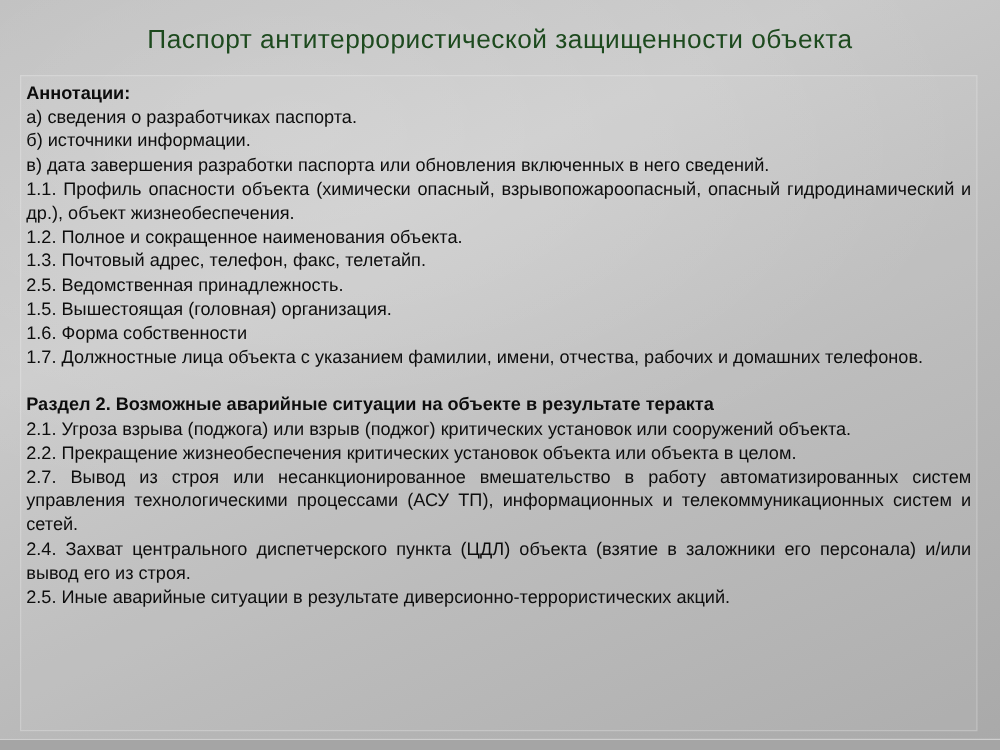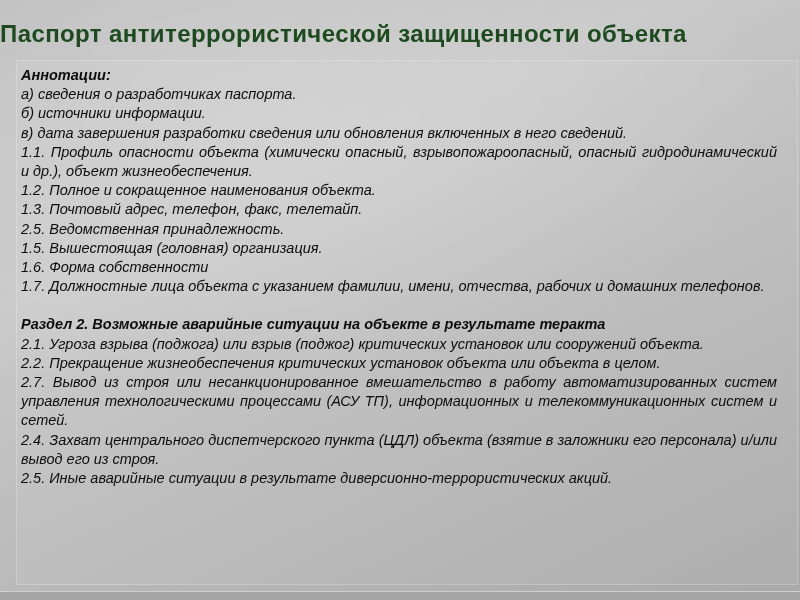--- a/index.html
+++ b/index.html
@@ -15,39 +15,39 @@
     font-family: "Liberation Sans", sans-serif;
     background:
       radial-gradient(ellipse 900px 500px at 30% 18%, rgba(255,255,255,0.18), rgba(255,255,255,0) 60%),
       linear-gradient(155deg, #bdbdbd 0%, #c9c9c9 32%, #b8b8b8 64%, #a9a9a9 100%);
   }
   .slide-title {
     position: absolute;
     top: 20px;
     left: 0;
     width: 100%;
-    font-size: 24px;
-    font-weight: bold;
+    text-align: center;
+    font-size: 21px;
+    font-weight: normal;
     letter-spacing: 0.4px;
     color: var(--title-color, #1d4a1e);
   }
   .slide-body {
     position: absolute;
     top: 60px;
     left: 16px;
     width: 756px;
     height: 518px;
-    padding: 5px 20px 0 4px;
+    padding: 5px 4px 0 4px;
     background: rgba(255,255,255,0.06);
     border: 1px solid rgba(255,255,255,0.22);
     color: var(--text-color, #0d0d0d);
     font-size: 14.5px;
     line-height: 19.2px;
     overflow: hidden;
-    font-style: italic;
   }
   .slide-body p {
     margin: 0;
   }
   .slide-body p.heading {
     font-weight: bold;
     margin-top: 19px;
   }
   .slide-body p.heading:first-child {
     margin-top: 0;
@@ -68,21 +68,21 @@
 </head>
 <body>
 
 <div class="slide">
   <div class="slide-title">Паспорт антитеррористической защищенности объекта</div>
 
   <div class="slide-body">
       <p class="heading">Аннотации:</p>
       <p class="line">а) сведения о разработчиках паспорта.</p>
       <p class="line">б) источники информации.</p>
-      <p class="line">в) дата завершения разработки сведения или обновления включенных в него сведений.</p>
+      <p class="line">в) дата завершения разработки паспорта или обновления включенных в него сведений.</p>
       <p class="line justify">1.1. Профиль опасности объекта (химически опасный, взрывопожароопасный, опасный гидродинамический и др.), объект жизнеобеспечения.</p>
       <p class="line">1.2. Полное и сокращенное наименования объекта.</p>
       <p class="line">1.3. Почтовый адрес, телефон, факс, телетайп.</p>
       <p class="line">2.5. Ведомственная принадлежность.</p>
       <p class="line">1.5. Вышестоящая (головная) организация.</p>
       <p class="line">1.6. Форма собственности</p>
       <p class="line justify">1.7. Должностные лица объекта с указанием фамилии, имени, отчества, рабочих и домашних телефонов.</p>
       <p class="heading">Раздел 2. Возможные аварийные ситуации на объекте в результате теракта</p>
       <p class="line">2.1. Угроза взрыва (поджога) или взрыв (поджог) критических установок или сооружений объекта.</p>
       <p class="line">2.2. Прекращение жизнеобеспечения критических установок объекта или объекта в целом.</p>

